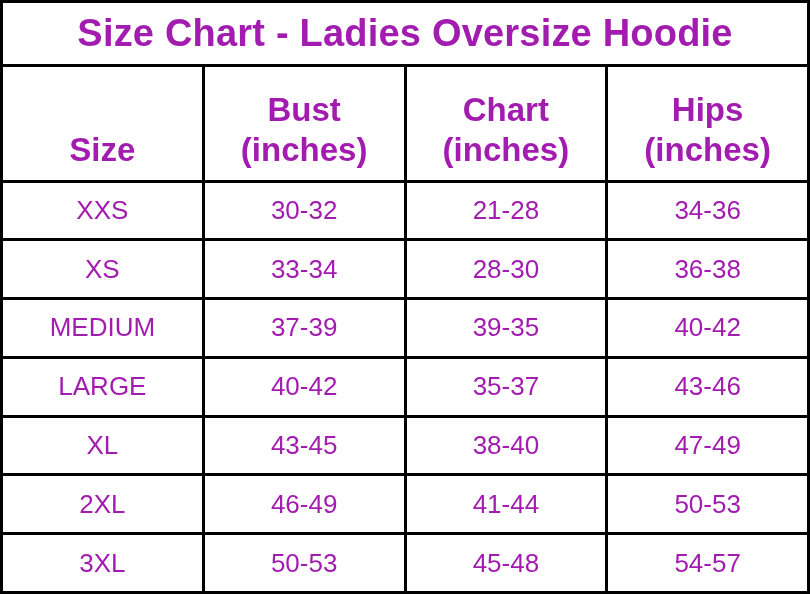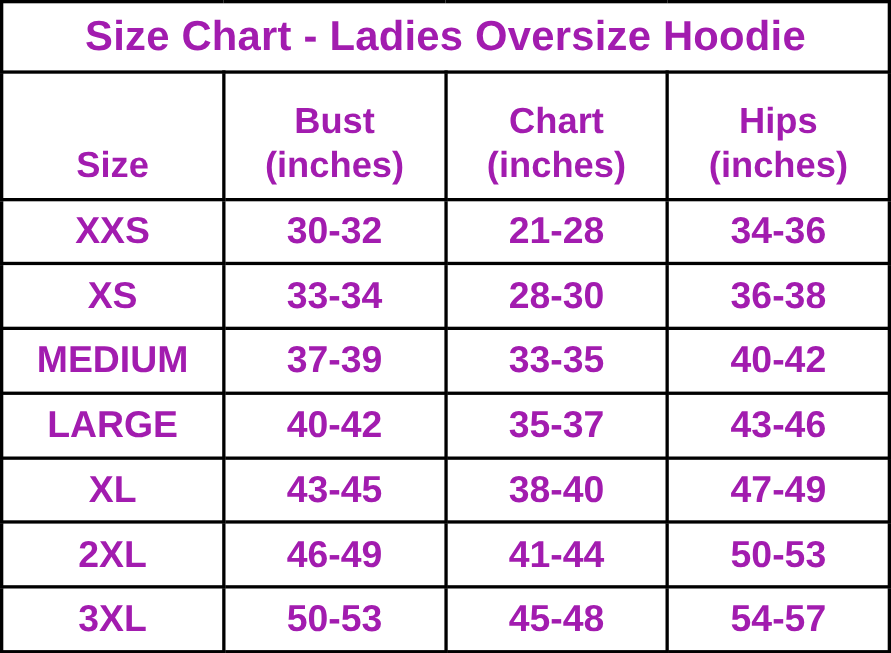--- a/index.html
+++ b/index.html
@@ -39,22 +39,22 @@
   tr.header-row th {
     height: 94px;
     font-size: 33px;
     font-weight: bold;
     vertical-align: bottom;
     padding-bottom: 9px;
     line-height: 1.22;
   }
   tr.data-row td {
     height: 51px;
-    font-size: 34px;
-    font-weight: 700;
+    font-size: 26px;
+    font-weight: 400;
     vertical-align: middle;
   }
   col.c { width: 25%; }
 </style>
 </head>
 <body>
 
 <div class="chart-wrap">
   <table class="size-chart">
     <colgroup>
@@ -92,21 +92,21 @@
       </tr>
       <tr class="data-row">
         <td>XS</td>
         <td>33-34</td>
         <td>28-30</td>
         <td>36-38</td>
       </tr>
       <tr class="data-row">
         <td>MEDIUM</td>
         <td>37-39</td>
-        <td>33-35</td>
+        <td>39-35</td>
         <td>40-42</td>
       </tr>
       <tr class="data-row">
         <td>LARGE</td>
         <td>40-42</td>
         <td>35-37</td>
         <td>43-46</td>
       </tr>
       <tr class="data-row">
         <td>XL</td>

